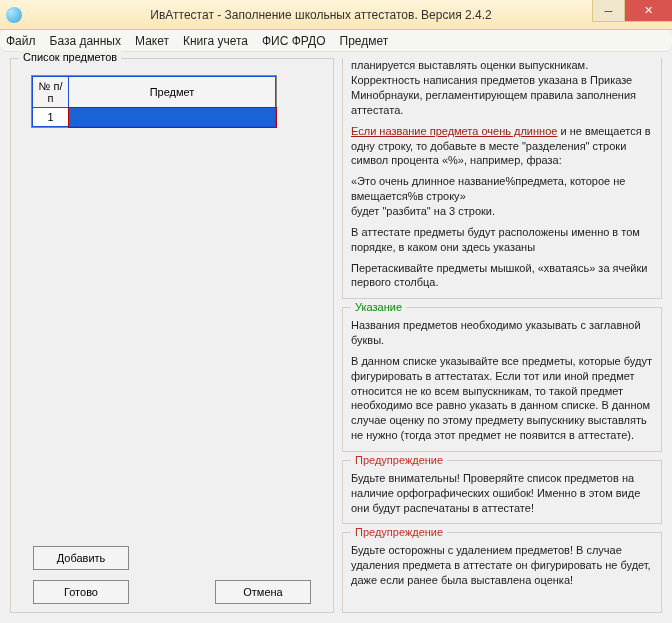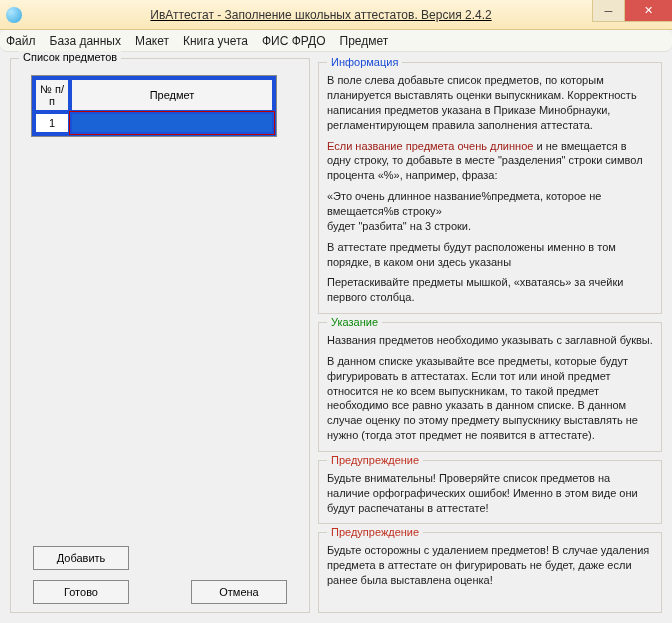--- a/index.html
+++ b/index.html
@@ -13,21 +13,20 @@
     overflow: hidden;
   }
   .titlebar {
     height: 30px;
     background: linear-gradient(to bottom, #fef4d9, #fbe8b8);
     display: flex;
     align-items: center;
     padding: 0 0 0 6px;
     border-bottom: 1px solid #d9c68a;
     position: relative;
-    text-decoration: underline;
   }
   .titlebar .icon-circle {
     width: 16px; height: 16px;
     border-radius: 50%;
     background: radial-gradient(circle at 30% 30%, #aee6ff, #36a8e0);
     margin-right: 8px;
     flex-shrink: 0;
   }
   .titlebar .title {
     flex: 1;
@@ -77,41 +76,41 @@
   }
   .groupbox > .legend {
     position: absolute;
     top: -8px;
     left: 8px;
     background: #f0f0f0;
     padding: 0 4px;
     font-size: 11px;
   }
   .leftcol {
-    width: 300px;
+    width: 324px;
     display: flex;
     flex-direction: column;
   }
   .leftgroup {
     flex: 1;
     display: flex;
     flex-direction: column;
   }
   .tablewrap {
     border: 1px solid #888;
     background: #fff;
     width: 246px;
     margin: 6px 0 0 12px;
   }
   .tablewrap table {
     border-collapse: collapse;
     width: 100%;
   }
   .tablewrap th, .tablewrap td {
-    border: 4px solid #1d4ed8;
+    border: 1px solid #1d4ed8;
     font-size: 11px;
     padding: 3px 4px;
     text-align: center;
     background: #fff;
   }
   .tablewrap th {
     background: #f4f4f4;
     font-weight: normal;
   }
   .th-num { width: 36px; }
@@ -147,21 +146,21 @@
   }
   .info-legend { color: #1a4bd6; }
   .hint-legend { color: #0a8a0a; }
   .warn-legend { color: #c03020; }
   .rightcol .groupbox {
     font-size: 11px;
     line-height: 1.35;
     color: #222;
   }
   .para { margin: 0 0 6px 0; }
-  .underline-red { color: #a02018; text-decoration-color: #a02018; }
+  .underline-red { color: #a02018; text-decoration: underline; text-decoration-color: #a02018; }
   .spacer { flex: 1; }
 </style>
 </head>
 <body>
 
 <div class="titlebar">
   <div class="icon-circle"></div>
   <div class="title">ИвАттестат - Заполнение школьных аттестатов. Версия 2.4.2</div>
   <div class="winbtns">
     <div class="winbtn">─</div>

